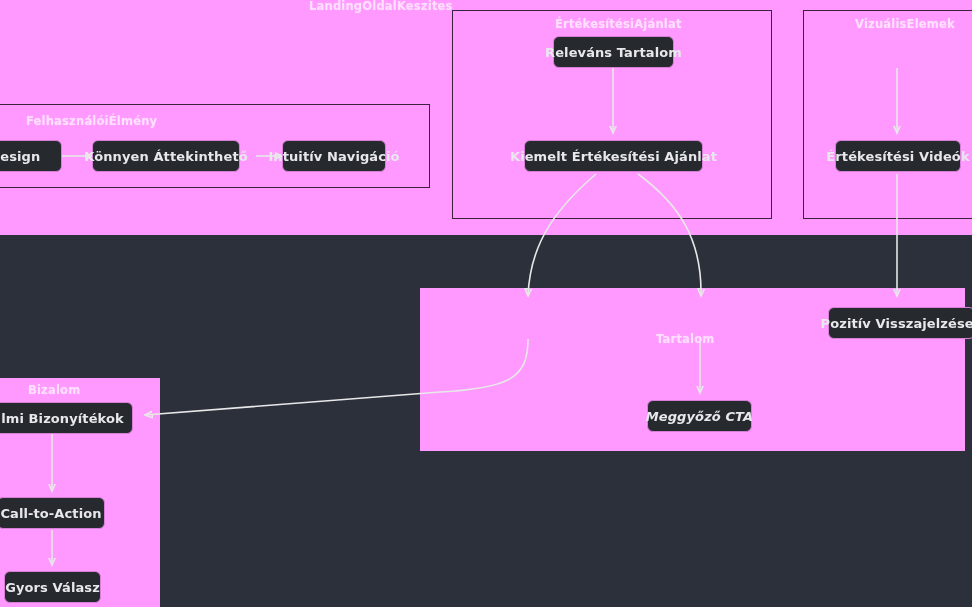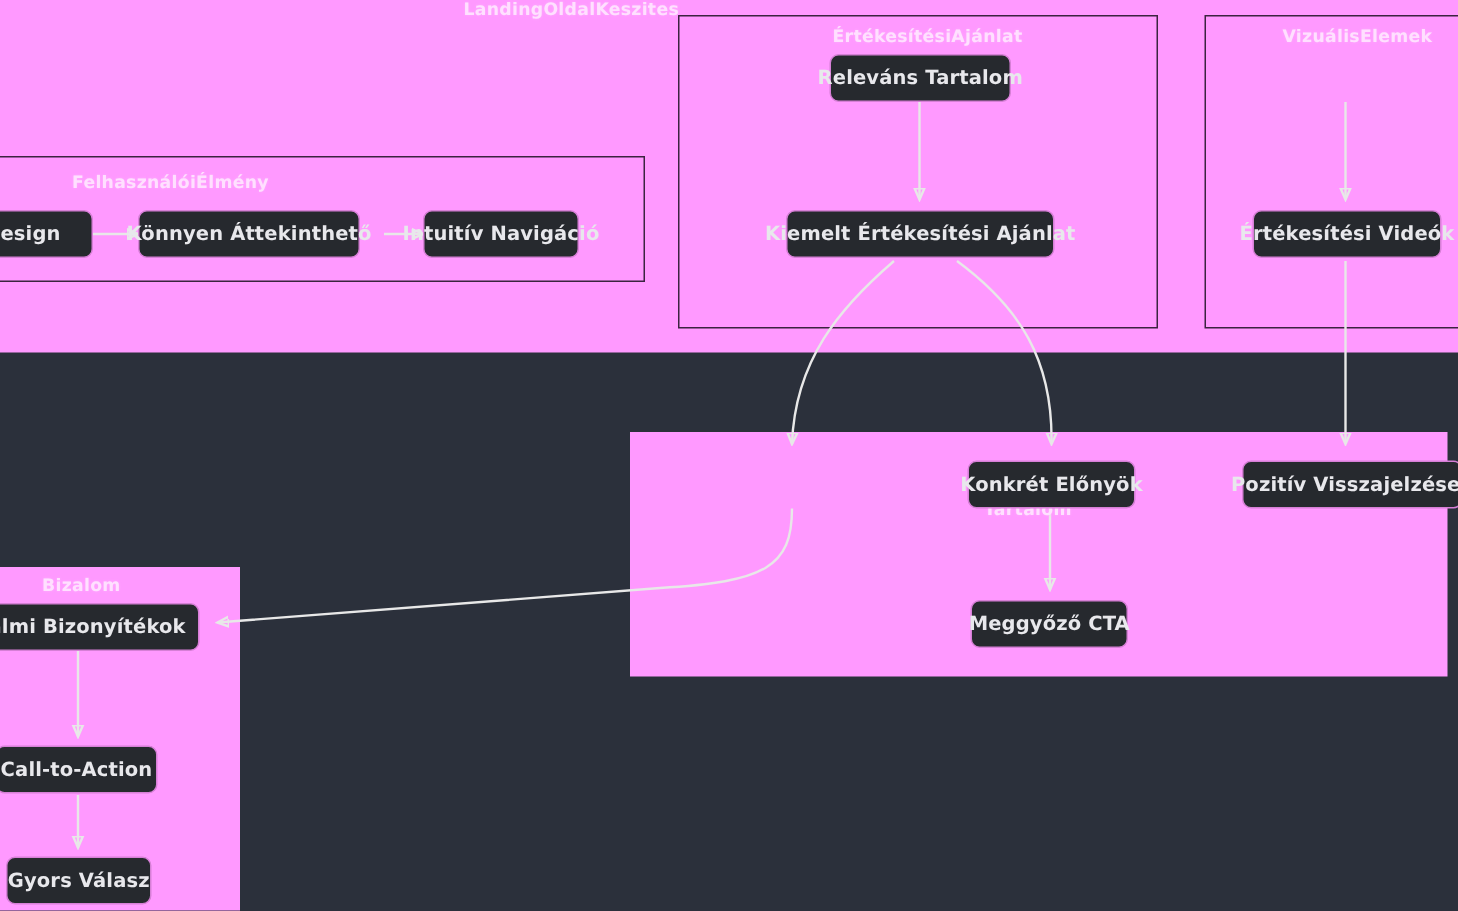--- a/index.html
+++ b/index.html
@@ -102,45 +102,44 @@
 
     <line x1="52" y1="530" x2="52" y2="565" marker-end="url(#ah)"></line>
   </svg>
 
   <div class="cluster-label" style="left:309px;top:-1px;">LandingOldalKeszites</div>
 
   <div class="cluster-label" style="left:555px;top:17px;">ÉrtékesítésiAjánlat</div>
 
   <div class="cluster-label" style="left:855px;top:17px;">VizuálisElemek</div>
 
-  <div class="cluster-label" style="left:48px;top:114px;">FelhasználóiÉlmény</div>
+  <div class="cluster-label" style="left:26px;top:114px;">FelhasználóiÉlmény</div>
 
   <div class="cluster-label" style="left:656px;top:288px;margin-top:44px;">Tartalom</div>
 
   <div class="cluster-label" style="left:28px;top:383px;">Bizalom</div>
 
   <div class="node" style="left:-52px;top:140px;width:114px;">át Design</div>
 
   <div class="node" style="left:92px;top:140px;width:148px;">Könnyen Áttekinthető</div>
 
   <div class="node" style="left:282px;top:140px;width:104px;">Intuitív Navigáció</div>
 
   <div class="node" style="left:553px;top:36px;width:121px;">Releváns Tartalom</div>
 
   <div class="node" style="left:524px;top:140px;width:179px;">Kiemelt Értékesítési Ajánlat</div>
 
 
   <div class="node" style="left:835px;top:140px;width:126px;">Értékesítési Videók</div>
 
 
-  <div class="node" style="left:645px;top:307px;width:112px;">Konkrét Előnyök</div>
 
   <div class="node" style="left:828px;top:307px;width:147px;">Pozitív Visszajelzések</div>
 
-  <div class="node" style="left:647px;top:400px;width:105px;">Meggyőző CTA</div>
+  <div class="node" style="left:647px;top:400px;width:105px;font-style:italic;">Meggyőző CTA</div>
 
   <div class="node" style="left:-43px;top:402px;width:176px;">sadalmi Bizonyítékok</div>
 
   <div class="node" style="left:-3px;top:497px;width:108px;">Call-to-Action</div>
 
   <div class="node" style="left:4px;top:571px;width:97px;">Gyors Válasz</div>
 
 </div>
 
 </body></html>

